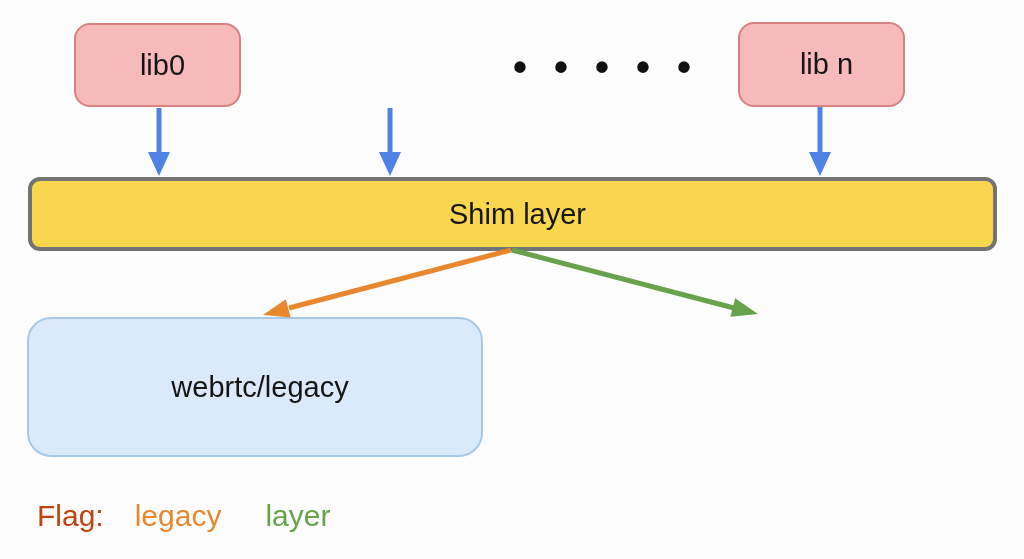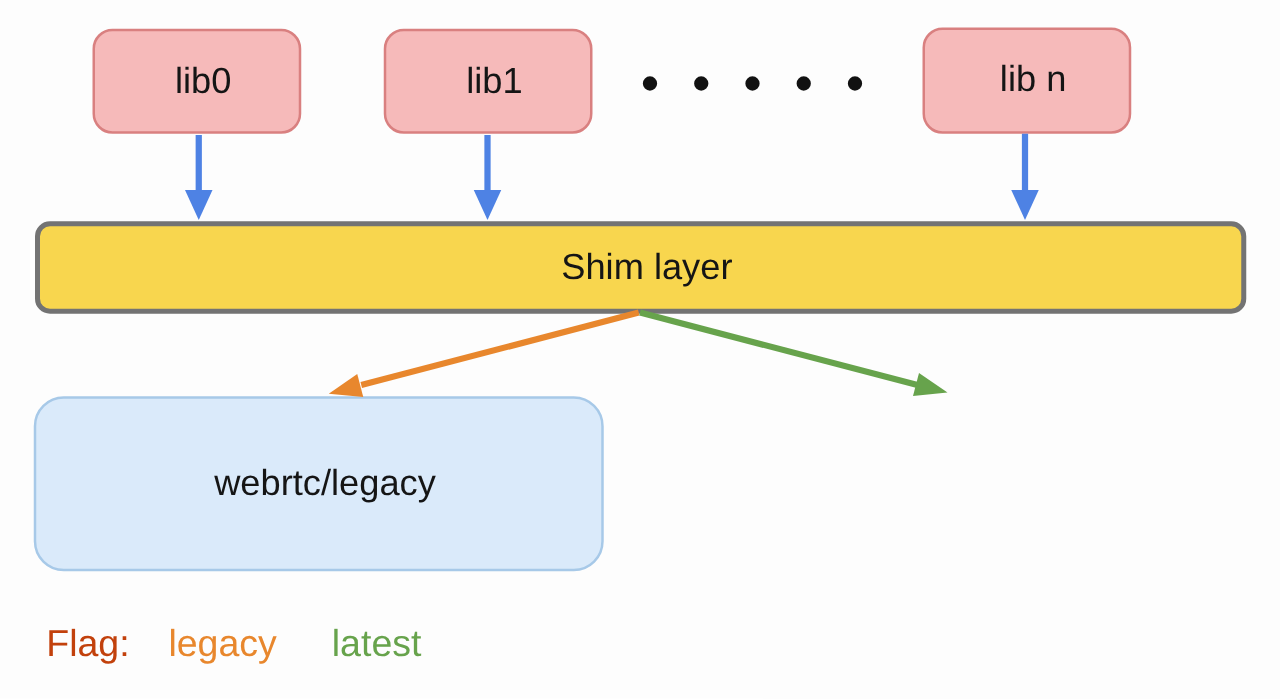--- a/index.html
+++ b/index.html
@@ -83,23 +83,20 @@
   .legend .latest { color: #67a34c; }
 </style>
 </head>
 <body>
 
 <div id="canvas">
 
   <div class="box lib-box" id="lib0">
     <span>lib0</span>
   </div>
-  <div class="box lib-box" id="lib1">
-    <span>lib1</span>
-  </div>
   <div class="ellipsis">•••••</div>
   <div class="box lib-box" id="libn">
     <span>lib n</span>
   </div>
 
   <div class="box shim-box">
     <span>Shim layer</span>
   </div>
 
   <div class="box impl-box" id="impl-legacy">
@@ -125,16 +122,16 @@
     </g>
     <g>
       <line x1="512" y1="250" x2="734" y2="308" stroke-width="5" stroke="#67a34c"></line>
       <polygon points="758,314 730.4,316.7 735.2,298.3" fill="#67a34c"></polygon>
     </g>
   </svg>
 
   <div class="legend">
     <span class="prefix">Flag:</span>
     <span class="legacy">legacy</span>
-    <span class="latest">latest</span>
+    <span class="latest">layer</span>
   </div>
 
 </div>
 
 </body></html>

